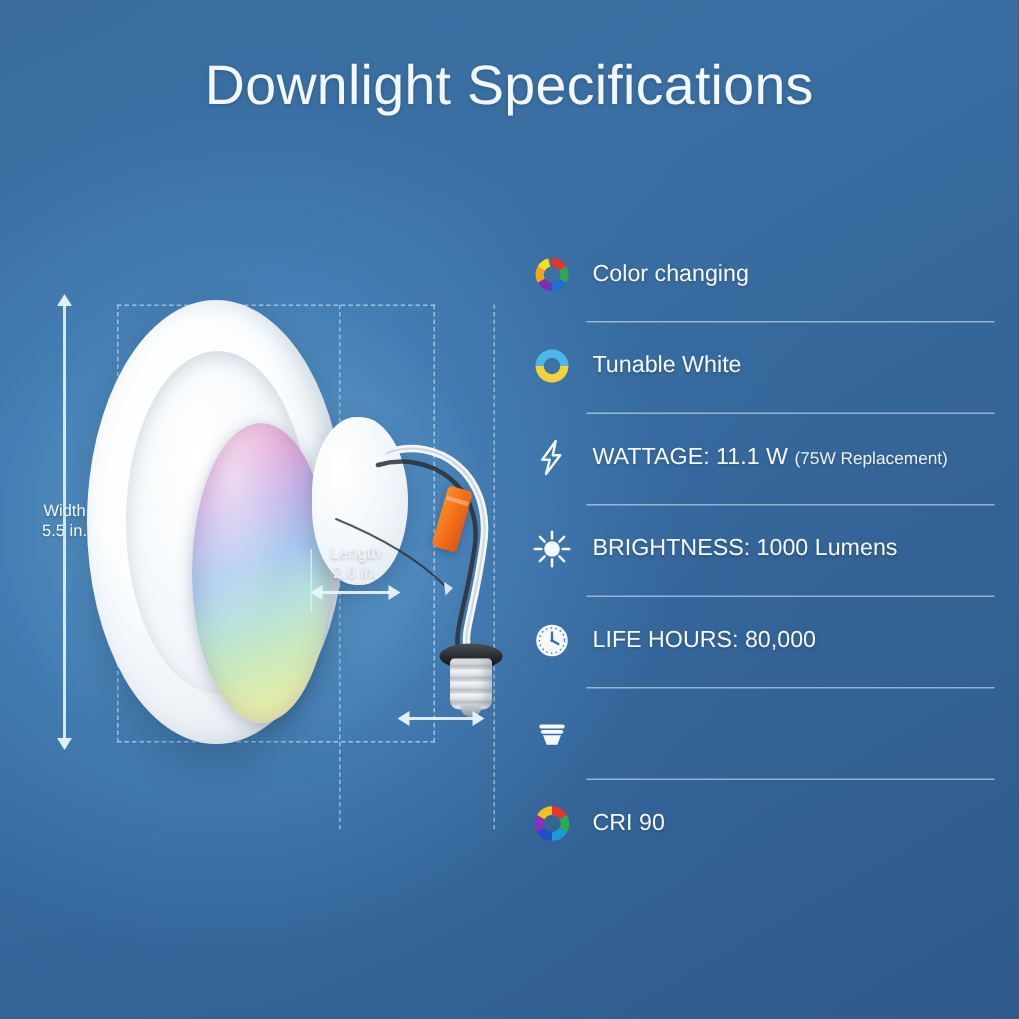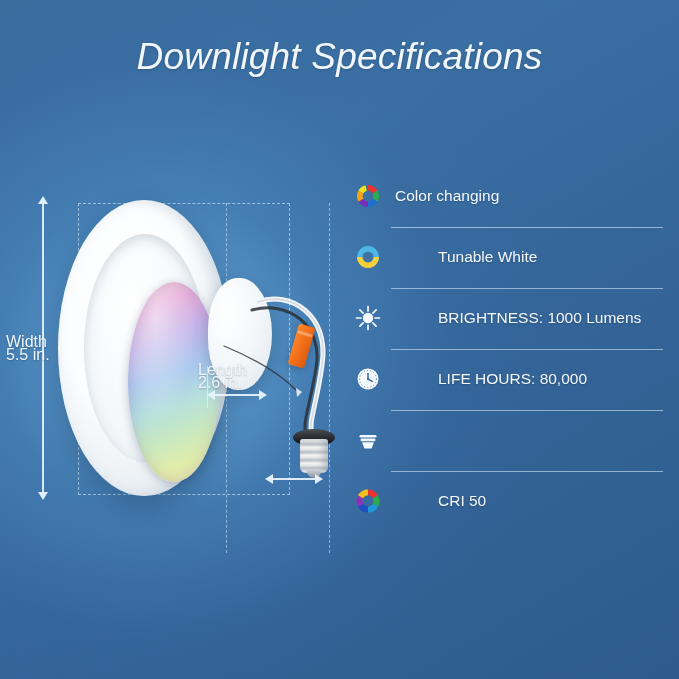--- a/index.html
+++ b/index.html
@@ -23,21 +23,20 @@
   .title {
     position: absolute;
     left: 0; right: 0;
     top: 36px;
     text-align: center;
     color: #f2f7fc;
     font-size: 37px;
     font-weight: 400;
     letter-spacing: 0.2px;
     text-shadow: 0 1px 3px rgba(0,0,0,0.18);
-    font-style: italic;
   }
 
   
   .diagram { position: absolute; left: 0; top: 150px; width: 345px; height: 400px; }
 
   .dashbox {
     position: absolute;
     left: 78px; top: 53px;
     width: 210px; height: 290px;
     border: 1px dashed rgba(220,238,252,0.62);
@@ -60,22 +59,23 @@
     content: ""; position: absolute; left: -4px;
     border-left: 5px solid transparent;
     border-right: 5px solid transparent;
   }
   .dim-v::before { top: -7px; border-bottom: 8px solid rgba(232,244,253,0.95); }
   .dim-v::after  { bottom: -7px; border-top: 8px solid rgba(232,244,253,0.95); }
 
   .lbl {
     position: absolute;
     color: #eef6fd;
-    font-size: 16px;
+    font-size: 11px;
     line-height: 13px;
+    text-align: center;
     text-shadow: 0 1px 2px rgba(0,0,0,0.25);
     white-space: pre-line;
   }
   .lbl-width { left: 6px; top: 185px; width: 74px; }
   .lbl-length { left: 198px; top: 213px; width: 78px; }
   .lbl-base { left: 250px; top: 337px; width: 106px; }
 
   
   .dim-h {
     position: absolute;
@@ -173,21 +173,21 @@
     position: absolute;
     left: 307px; top: 320px;
     width: 14px; height: 8px;
     border-radius: 0 0 7px 7px;
     background: linear-gradient(180deg, #c9ced3, #8e959c);
   }
 
   
   .specs {
     position: absolute;
-    left: 345px; top: 166px;
+    left: 345px; top: 153px;
     width: 322px;
   }
   .spec-row {
     position: relative;
     display: flex;
     align-items: center;
     min-height: 56px;
     padding: 2px 0;
   }
   .spec-row + .spec-row { border-top: 1px solid rgba(214,233,248,0.55); }
@@ -210,21 +210,21 @@
     font-size: 15.5px;
     line-height: 20px;
     text-shadow: 0 1px 2px rgba(0,0,0,0.22);
   }
   .spec-sub {
     font-size: 11.5px;
     color: #e9f2fa;
   }
 
   
-  .specs .spec-row + .spec-row { border-top-color: transparent; gap: 43px; }
+  .specs .spec-row + .spec-row { border-top-color: transparent; }
   .divider {
     position: absolute;
     left: 46px; right: 4px; top: 0;
     height: 1px;
     background: rgba(214,233,248,0.6);
   }
 </style>
 </head>
 <body>
 
@@ -296,20 +296,32 @@
           <g transform="translate(14,14)">
             <path d="M-11 0 A11 11 0 0 1 11 0 L5.5 0 A5.5 5.5 0 0 0 -5.5 0 Z" fill="#4db7e8"></path>
             <path d="M11 0 A11 11 0 0 1 -11 0 L-5.5 0 A5.5 5.5 0 0 0 5.5 0 Z" fill="#f5d23c"></path>
             <circle cx="0" cy="0" r="5.5" fill="none"></circle>
           </g>
         </svg>
       </div>
       <div class="spec-text">Tunable White</div>
     </div>
 
+    <div class="spec-row">
+      <div class="divider"></div>
+      <div class="spec-icon">
+        <svg width="28" height="28" viewBox="0 0 28 28">
+          <path d="M16.5 3 L7.5 15.5 L12.5 15.5 L10 25 L19.5 12.5 L14.5 12.5 Z" fill="none" stroke="#f4f9fd" stroke-width="1.6" stroke-linejoin="round"></path>
+        </svg>
+      </div>
+      <div class="spec-text">
+        <span>WATTAGE: 11.1 W</span>
+        <span class="spec-sub">(75W Replacement)</span>
+      </div>
+    </div>
 
     <div class="spec-row">
       <div class="divider"></div>
       <div class="spec-icon">
         <svg width="28" height="28" viewBox="0 0 28 28">
           <g stroke="#f4f9fd" stroke-width="1.7" stroke-linecap="round">
             <line x1="14" y1="2.5" x2="14" y2="7"></line>
             <line x1="14" y1="21" x2="14" y2="25.5"></line>
             <line x1="2.5" y1="14" x2="7" y2="14"></line>
             <line x1="21" y1="14" x2="25.5" y2="14"></line>
@@ -358,17 +370,17 @@
           <g transform="translate(14,14)">
             <path d="M0 -11.5 A11.5 11.5 0 0 1 9.96 -5.75 L4.98 -2.87 A5.75 5.75 0 0 0 0 -5.75 Z" fill="#e8342f"></path>
             <path d="M9.96 -5.75 A11.5 11.5 0 0 1 9.96 5.75 L4.98 2.87 A5.75 5.75 0 0 0 4.98 -2.87 Z" fill="#2eab4f"></path>
             <path d="M9.96 5.75 A11.5 11.5 0 0 1 0 11.5 L0 5.75 A5.75 5.75 0 0 0 4.98 2.87 Z" fill="#1f9ad6"></path>
             <path d="M0 11.5 A11.5 11.5 0 0 1 -9.96 5.75 L-4.98 2.87 A5.75 5.75 0 0 0 0 5.75 Z" fill="#1f4fc4"></path>
             <path d="M-9.96 5.75 A11.5 11.5 0 0 1 -9.96 -5.75 L-4.98 -2.87 A5.75 5.75 0 0 0 -4.98 2.87 Z" fill="#8d2fb8"></path>
             <path d="M-9.96 -5.75 A11.5 11.5 0 0 1 0 -11.5 L0 -5.75 A5.75 5.75 0 0 0 -4.98 -2.87 Z" fill="#f2c21a"></path>
           </g>
         </svg>
       </div>
-      <div class="spec-text">CRI 50</div>
+      <div class="spec-text">CRI 90</div>
     </div>
 
   </div>
 </div>
 
 </body></html>

